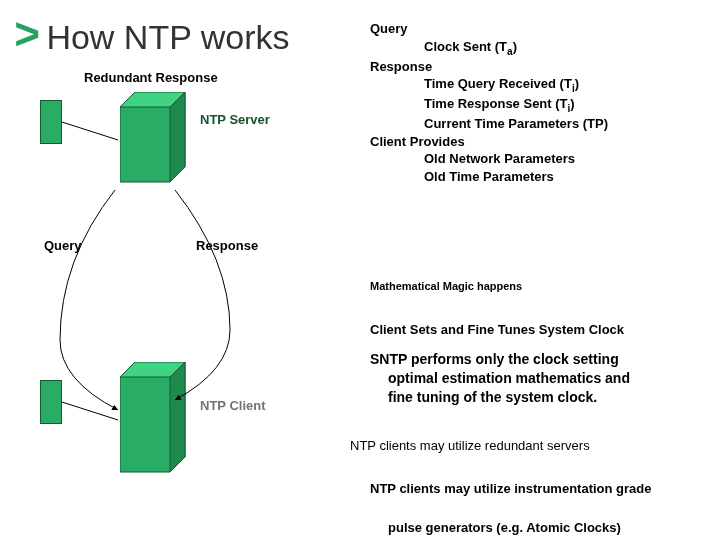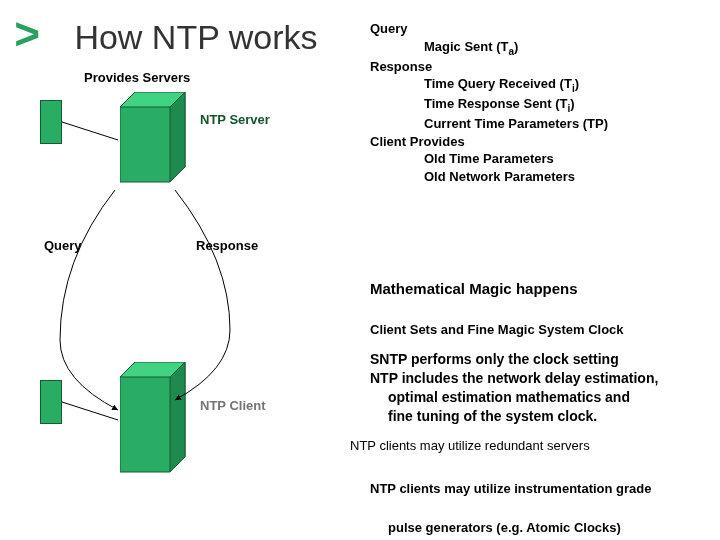--- a/index.html
+++ b/index.html
@@ -22,21 +22,20 @@
     font-size: 44px;
     font-weight: bold;
     color: #28a060;
     font-family: "Courier New", monospace;
     margin-right: 6px;
   }
   .page-title {
     font-size: 34px;
     color: #333;
     font-weight: normal;
-    margin-left: 28px;
   }
   .redundant-label {
     position: absolute;
     left: 84px;
     top: 70px;
     font-size: 13px;
     font-weight: bold;
     color: #000;
   }
   .ntp-server-label {
@@ -88,21 +87,21 @@
     font-size: 13px;
     line-height: 1.35;
     color: #000;
   }
   .right-col .bold { font-weight: bold; }
   .right-col .indent { padding-left: 54px; }
   .math-magic {
     position: absolute;
     left: 370px;
     top: 280px;
-    font-size: 15px;
+    font-size: 11px;
     font-weight: bold;
   }
   .client-sets {
     position: absolute;
     left: 370px;
     top: 322px;
     font-size: 13px;
     font-weight: bold;
   }
   .sntp-block {
@@ -137,21 +136,21 @@
   svg.lines { position: absolute; left: 0; top: 0; pointer-events: none; }
 </style>
 </head>
 <body>
 
 <div class="title-row">
   <span class="chevron">&gt;</span>
   <span class="page-title">How NTP works</span>
 </div>
 
-<div class="redundant-label">Provides Servers</div>
+<div class="redundant-label">Redundant Response</div>
 <div class="ntp-server-label">NTP Server</div>
 <div class="query-label">Query</div>
 <div class="response-label">Response</div>
 <div class="ntp-client-label">NTP Client</div>
 
 <div class="blob1"></div>
 <div class="blob2"></div>
 <div class="mini-host"></div>
 
 <div class="cuboid-server">
@@ -178,41 +177,40 @@
   </defs>
   <line x1="62" y1="122" x2="118" y2="140" stroke="#000" stroke-width="1"></line>
   <path d="M 115 190 Q 60 260 60 340 Q 60 380 118 410" stroke="#000" fill="none" stroke-width="1" marker-end="url(#ah)"></path>
   <path d="M 175 190 Q 230 260 230 330 Q 230 370 175 400" stroke="#000" fill="none" stroke-width="1" marker-end="url(#ah)"></path>
   <line x1="62" y1="402" x2="118" y2="420" stroke="#000" stroke-width="1"></line>
 </svg>
 
 <div class="right-col">
   <div class="bold">Query</div>
   <div class="indent bold">
-    <span>Magic Sent  (T</span><sub>a</sub><span>)</span>
+    <span>Clock Sent  (T</span><sub>a</sub><span>)</span>
   </div>
   <div class="bold">Response</div>
   <div class="indent bold">
     <span>Time Query Received (T</span><sub>i</sub><span>)</span>
   </div>
   <div class="indent bold">
     <span>Time Response Sent (T</span><sub>i</sub><span>)</span>
   </div>
   <div class="indent bold">Current Time Parameters (TP)</div>
   <div class="bold">Client Provides</div>
+  <div class="indent bold">Old Network Parameters</div>
   <div class="indent bold">Old Time Parameters</div>
-  <div class="indent bold">Old Network Parameters</div>
 </div>
 
 <div class="math-magic">Mathematical Magic happens</div>
-<div class="client-sets">Client  Sets and Fine Magic System Clock</div>
+<div class="client-sets">Client  Sets and Fine Tunes System Clock</div>
 
 <div class="sntp-block">
   <div>SNTP performs only the clock setting</div>
-  <div>NTP includes the network delay estimation,</div>
   <div class="indent2">optimal estimation mathematics and</div>
   <div class="indent2">fine tuning of the system clock.</div>
 </div>
 
 <div class="redundant-servers-line">NTP clients may utilize redundant servers</div>
 
 <div class="instr-block">
   <div>NTP clients may utilize instrumentation grade</div>
   <div class="indent2">pulse generators (e.g. Atomic Clocks)</div>
 </div>

